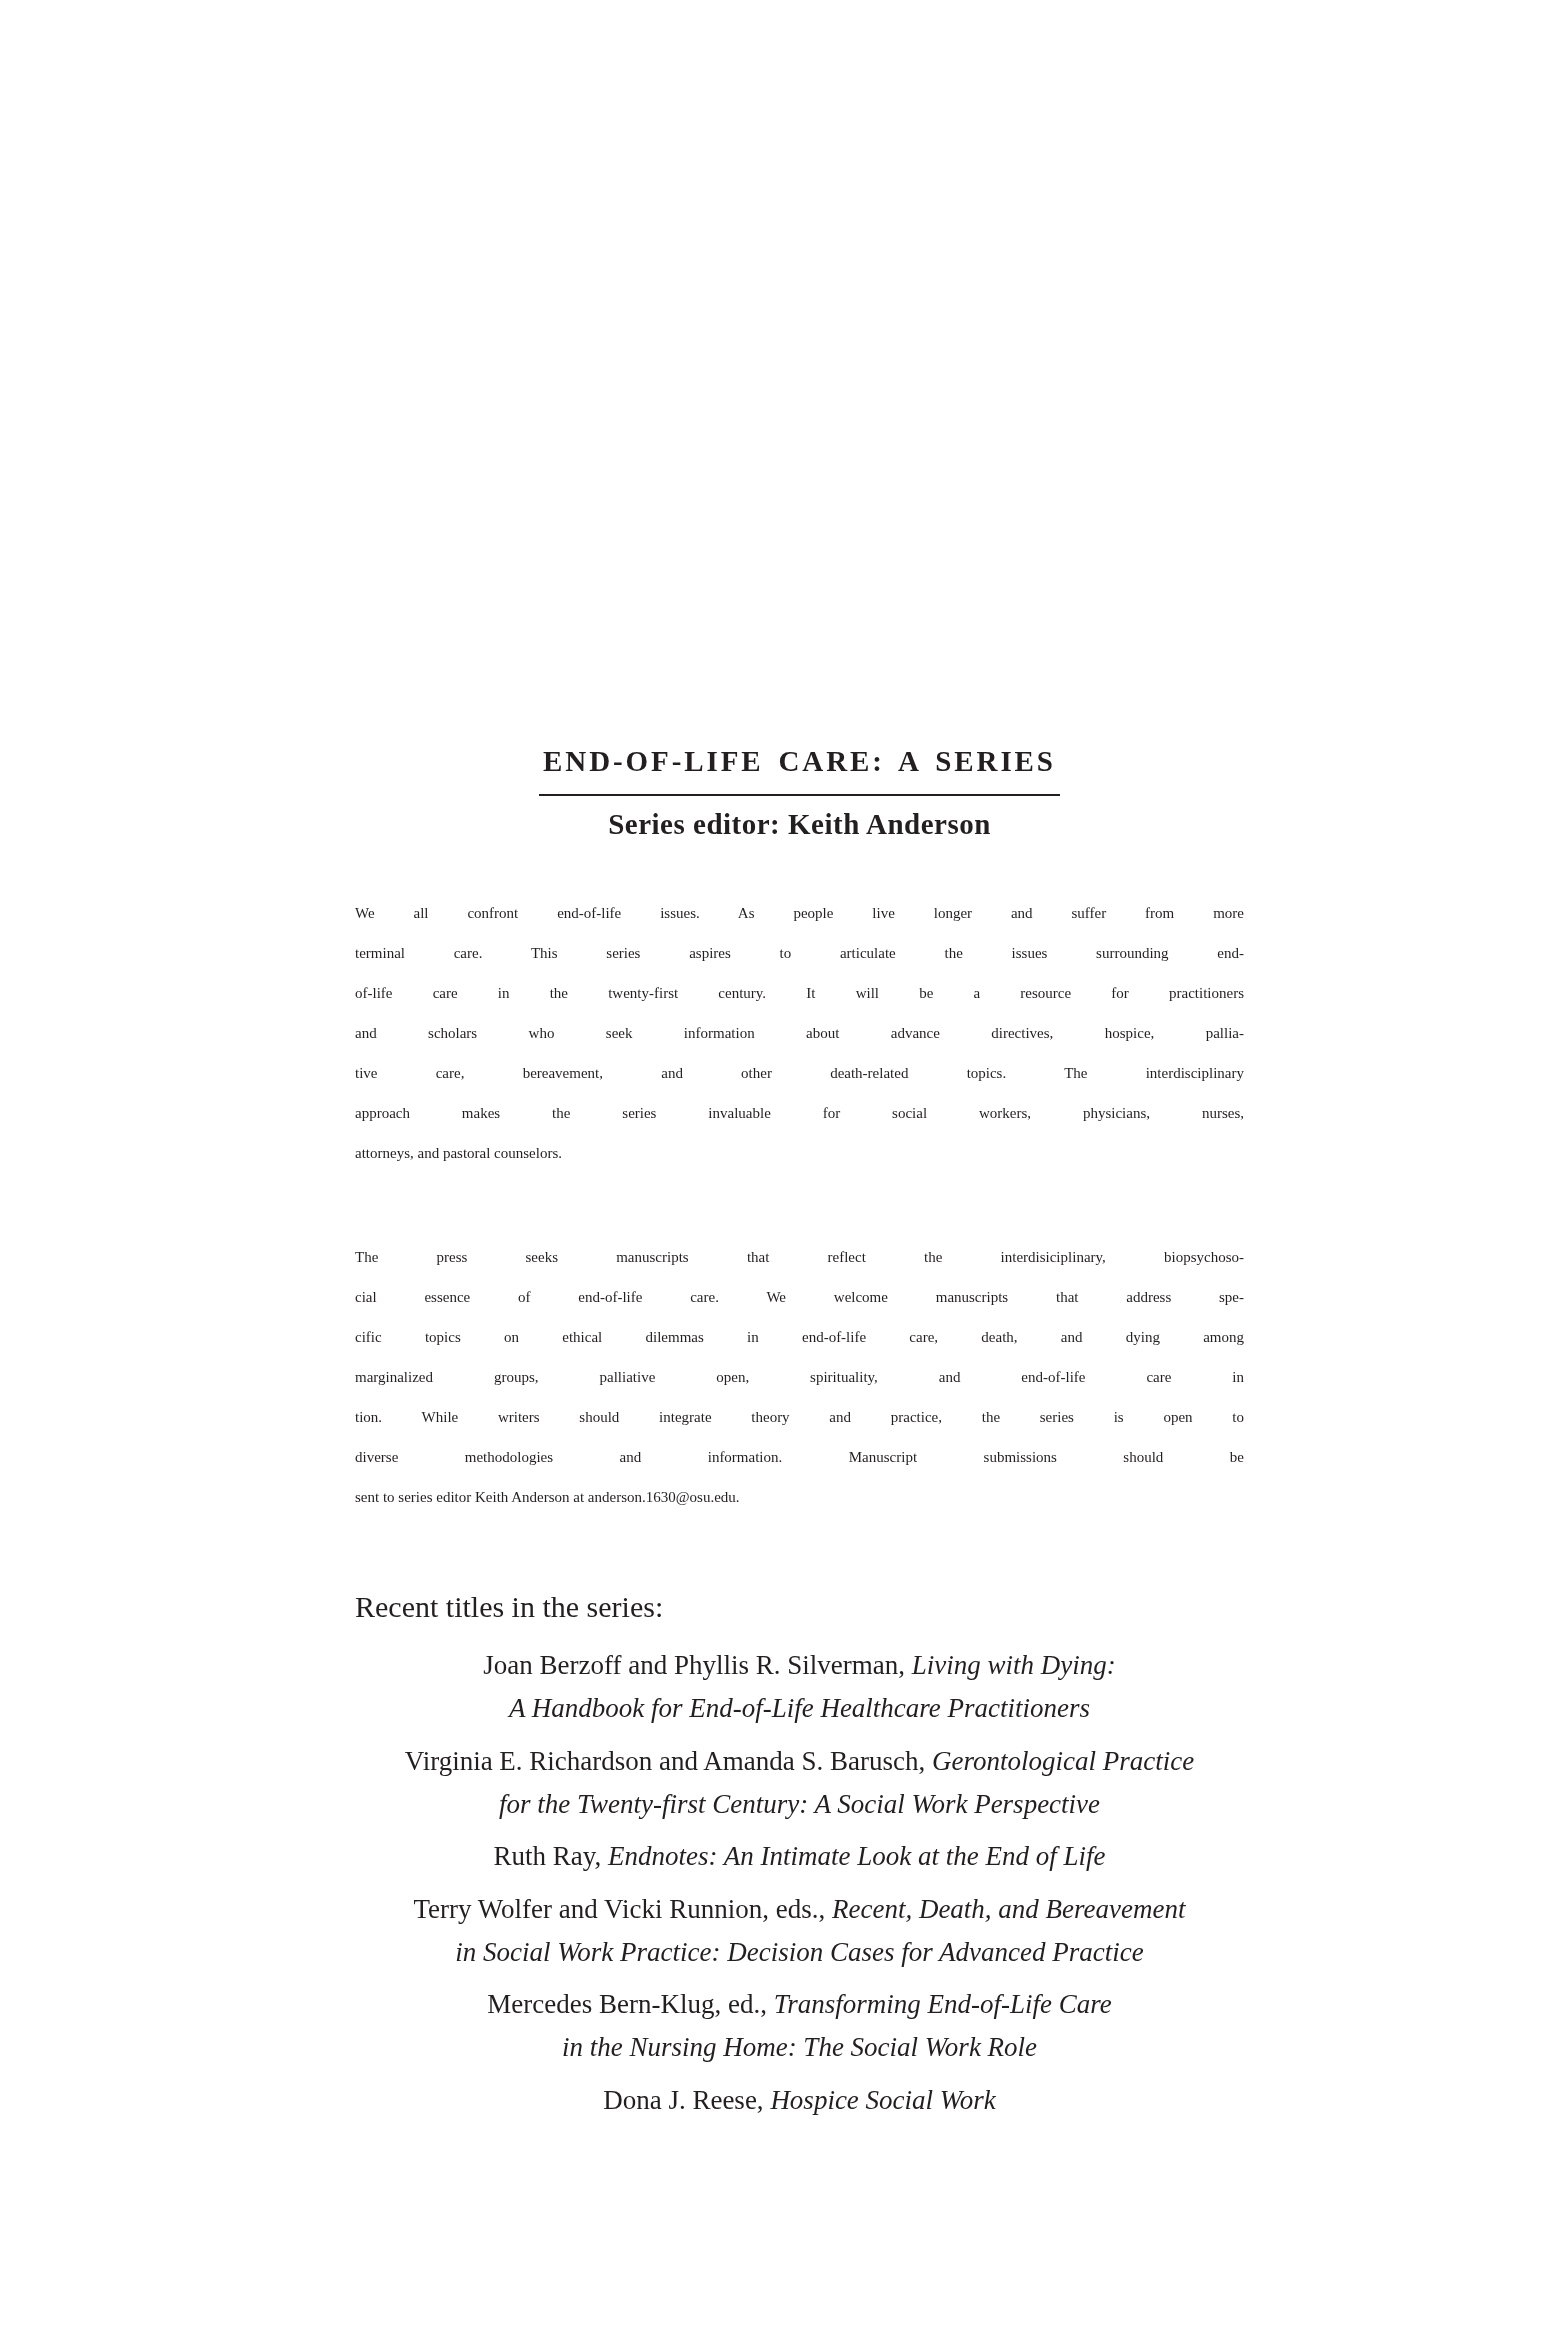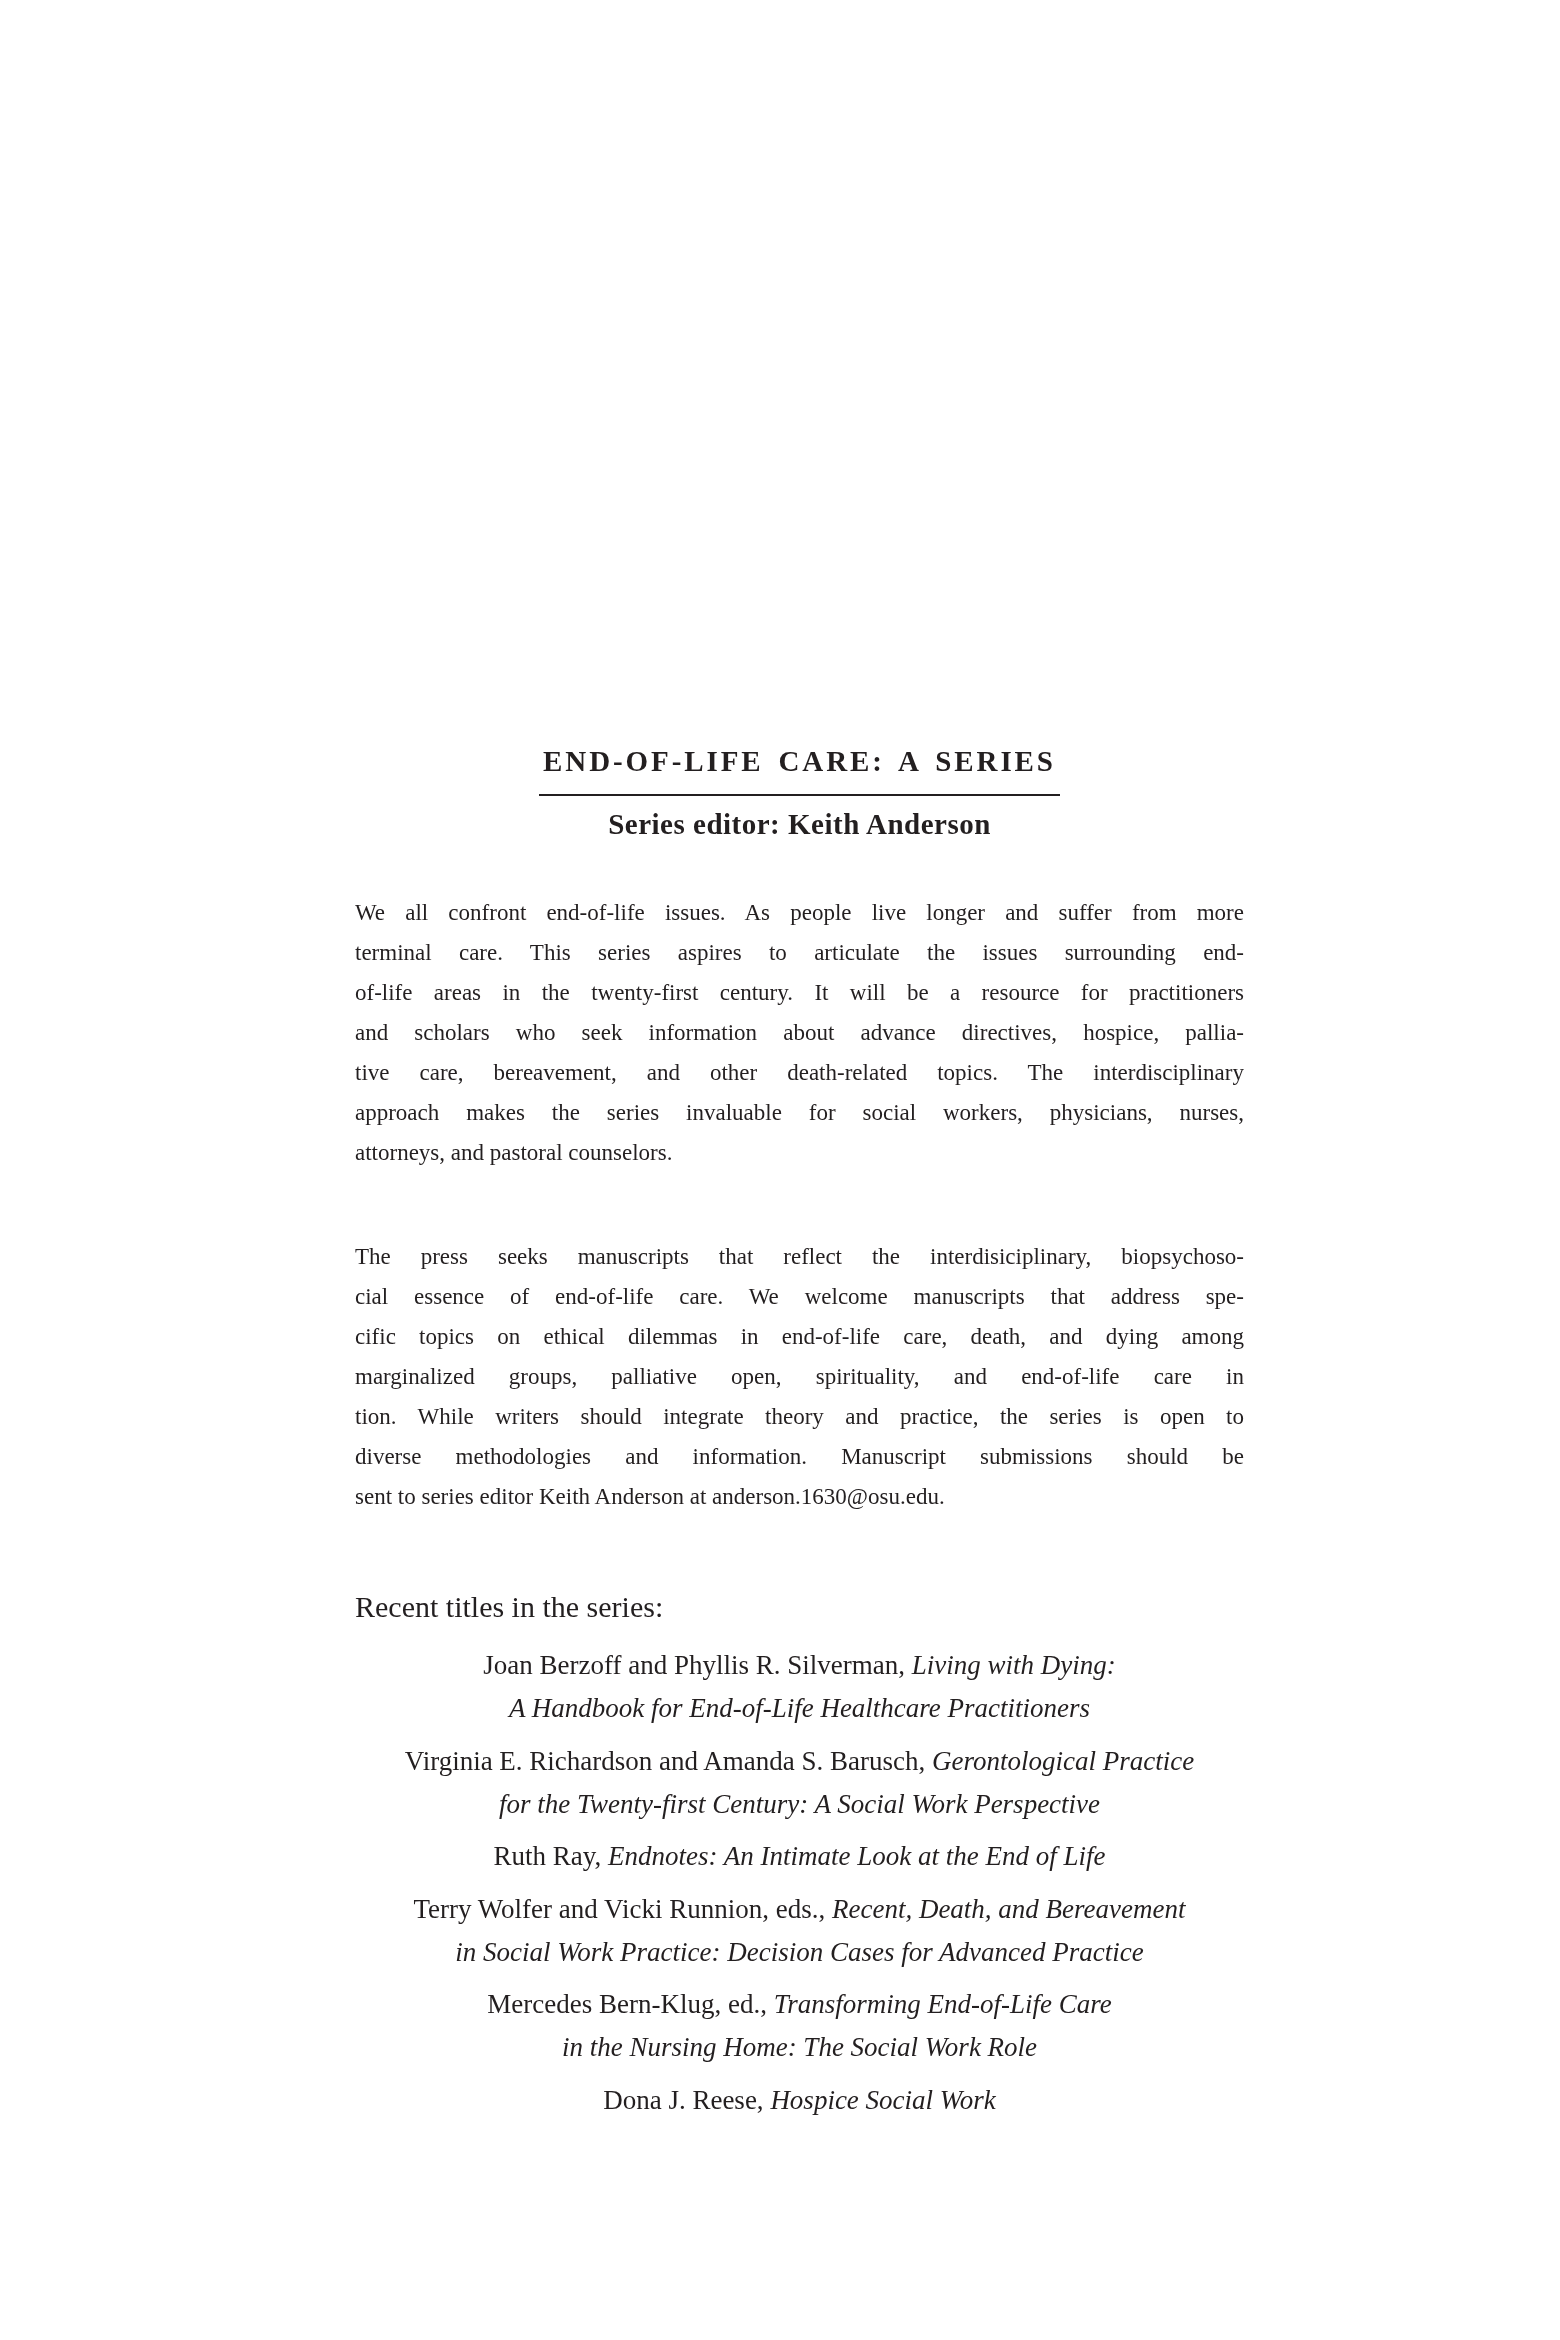--- a/index.html
+++ b/index.html
@@ -37,21 +37,21 @@
     background: #231f20;
     margin: 16.3px auto 12.4px auto;
   }
   .series-editor {
     font-size: 29px;
     font-weight: bold;
     letter-spacing: 0.5px;
     line-height: 32.5px;
   }
   
-  .para { font-size: 23px; line-height: 40px; }
+  .para { font-size: 15px; line-height: 40px; }
   .para-1 { top: 893px; }
   .para-2 { top: 1237px; }
   .jline {
     text-align: justify;
     text-align-last: justify;
     white-space: normal;
   }
   .jline.last { text-align-last: left; }
   
   .recent-label {
@@ -76,21 +76,21 @@
 
   <div class="content-block series-header">
     <div class="series-title">END-OF-LIFE CARE: A SERIES</div>
     <div class="title-rule"></div>
     <div class="series-editor">Series editor: Keith Anderson</div>
   </div>
 
   <div class="content-block para para-1">
     <div class="jline">We all confront end-of-life issues. As people live longer and suffer from more</div>
     <div class="jline">terminal care. This series aspires to articulate the issues surrounding end-</div>
-    <div class="jline">of-life areas in the twenty-first century. It will be a resource for practitioners</div>
+    <div class="jline">of-life care in the twenty-first century. It will be a resource for practitioners</div>
     <div class="jline">and scholars who seek information about advance directives, hospice, pallia-</div>
     <div class="jline">tive care, bereavement, and other death-related topics. The interdisciplinary</div>
     <div class="jline">approach makes the series invaluable for social workers, physicians, nurses,</div>
     <div class="jline last">attorneys, and pastoral counselors.</div>
   </div>
 
   <div class="content-block para para-2">
     <div class="jline">The press seeks manuscripts that reflect the interdisiciplinary, biopsychoso-</div>
     <div class="jline">cial essence of end-of-life care. We welcome manuscripts that address spe-</div>
     <div class="jline">cific topics on ethical dilemmas in end-of-life care, death, and dying among</div>

